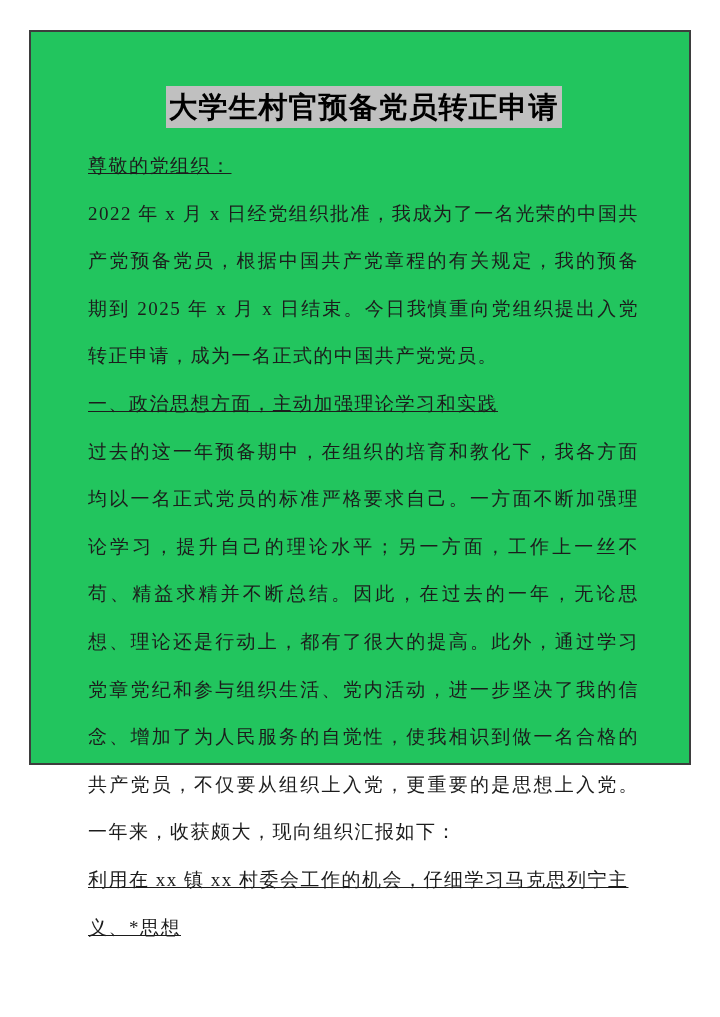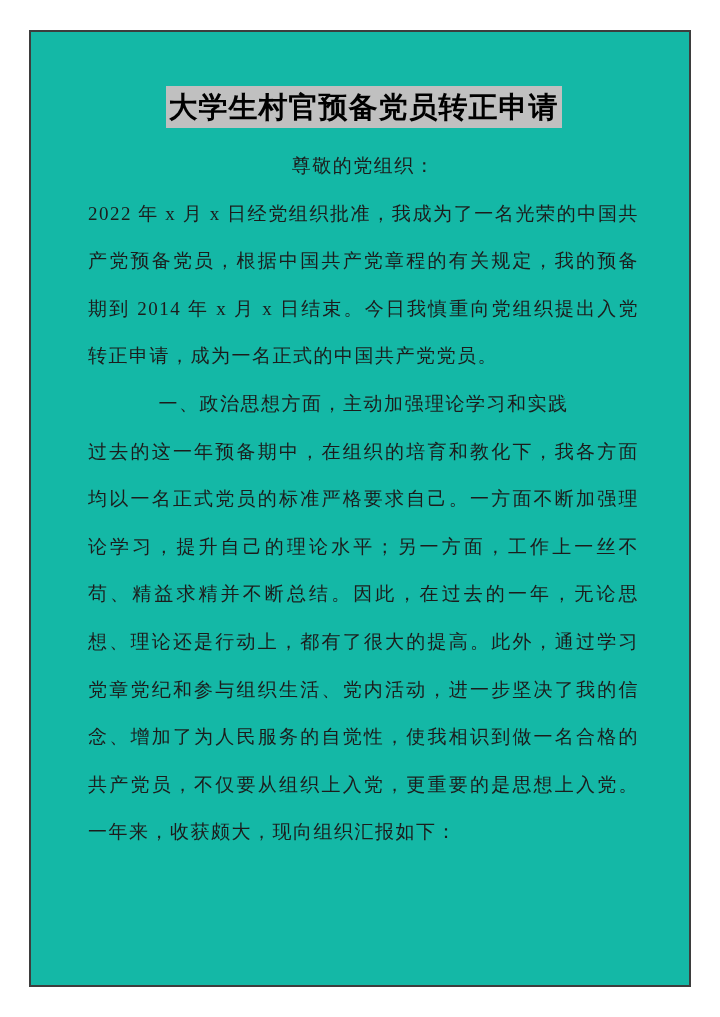--- a/index.html
+++ b/index.html
@@ -13,24 +13,24 @@
     position: relative;
     font-family: "Liberation Serif", "DejaVu Serif", serif;
     color: #1c1c1c;
     overflow: hidden;
   }
   .page {
     position: absolute;
     left: 29px;
     top: 30px;
     width: 662px;
-    height: 957px;
+    height: 735px;
     border: 2px solid #3d3d3d;
     box-sizing: border-box;
-    background: #14b8a6;
+    background: #22c55e;
   }
   .content {
     position: absolute;
     left: 57px;
     right: 50px;
     top: 54px;
   }
   .title-row {
     text-align: center;
     line-height: 38px;
@@ -54,35 +54,37 @@
   .para {
     margin: 0;
     font-size: 19px;
     line-height: 47.6px;
     letter-spacing: 1.5px;
     text-align: justify;
     text-justify: inter-character;
     word-break: break-all;
   }
   .para.short {
-    text-align: center;
+    text-align: left;
+    text-decoration: underline;
   }
 </style>
 </head>
 <body style="color: rgb(28, 28, 28);">
 
 <div class="page" style="border-color: rgb(61, 61, 61);">
   <div class="content">
 
     <h1 class="title-row"><span class="title-highlight" style="background: rgb(192, 192, 192);">大学生村官预备党员转正申请</span></h1>
 
 
     <p class="para short">尊敬的党组织：</p>
 
-    <p class="para">2022 年 x 月 x 日经党组织批准，我成为了一名光荣的中国共产党预备党员，根据中国共产党章程的有关规定，我的预备期到 2014 年 x 月 x 日结束。今日我慎重向党组织提出入党转正申请，成为一名正式的中国共产党党员。</p>
+    <p class="para">2022 年 x 月 x 日经党组织批准，我成为了一名光荣的中国共产党预备党员，根据中国共产党章程的有关规定，我的预备期到 2025 年 x 月 x 日结束。今日我慎重向党组织提出入党转正申请，成为一名正式的中国共产党党员。</p>
 
     <p class="para short">一、政治思想方面，主动加强理论学习和实践</p>
 
     <p class="para">过去的这一年预备期中，在组织的培育和教化下，我各方面均以一名正式党员的标准严格要求自己。一方面不断加强理论学习，提升自己的理论水平；另一方面，工作上一丝不苟、精益求精并不断总结。因此，在过去的一年，无论思想、理论还是行动上，都有了很大的提高。此外，通过学习党章党纪和参与组织生活、党内活动，进一步坚决了我的信念、增加了为人民服务的自觉性，使我相识到做一名合格的共产党员，不仅要从组织上入党，更重要的是思想上入党。一年来，收获颇大，现向组织汇报如下：</p>
 
+    <p class="para short">利用在 xx 镇 xx 村委会工作的机会，仔细学习马克思列宁主义、*思想</p>
 
   </div>
 </div>
 
 </body></html>

